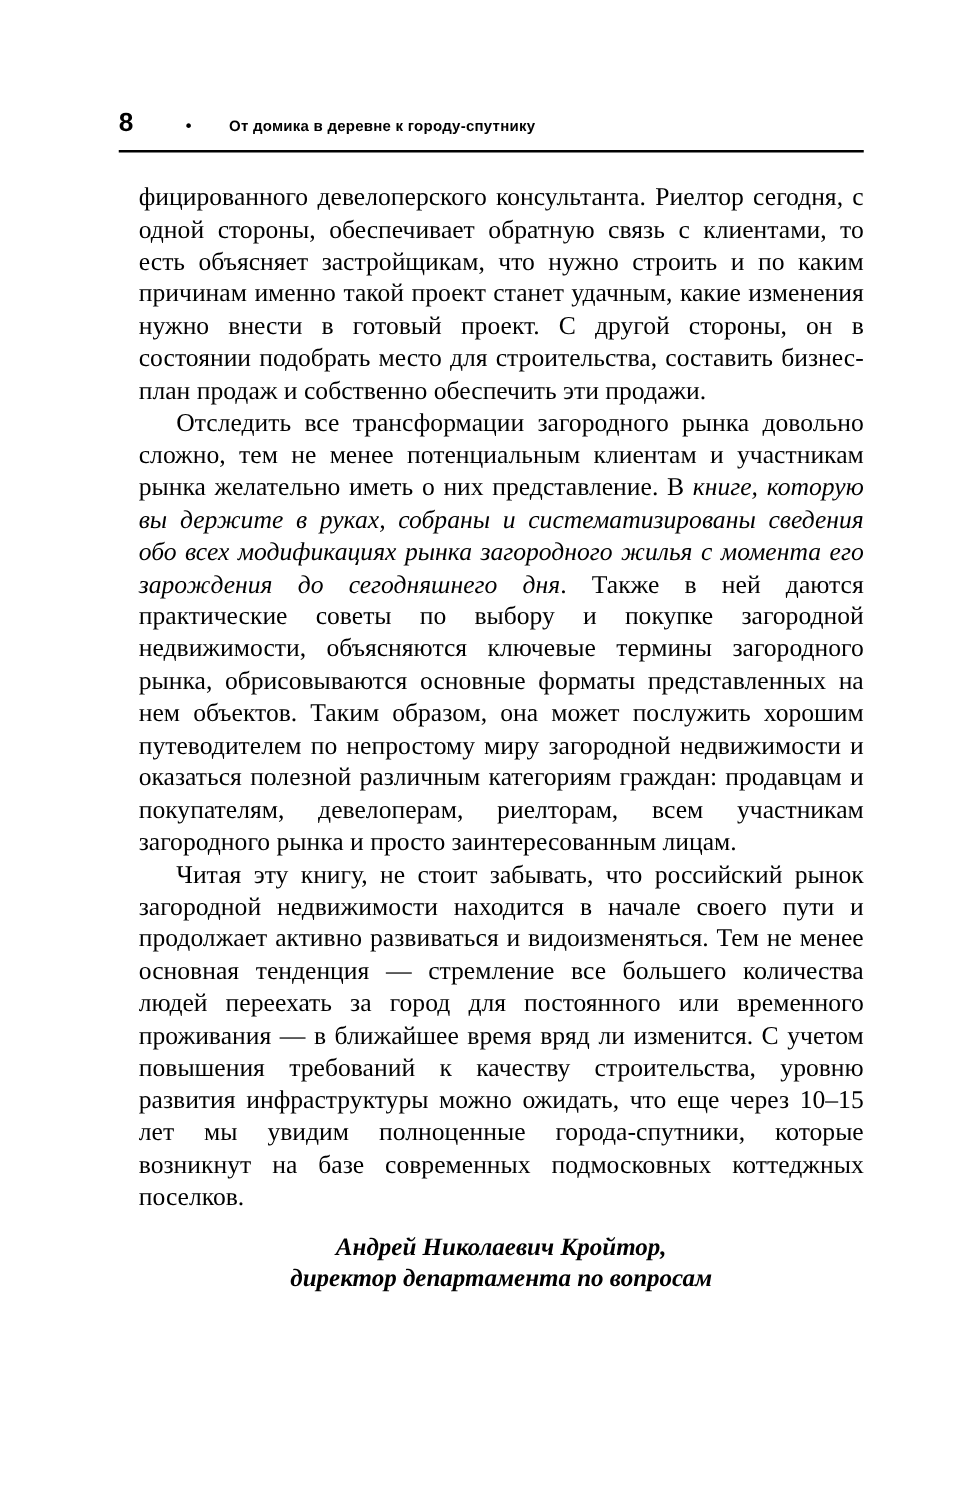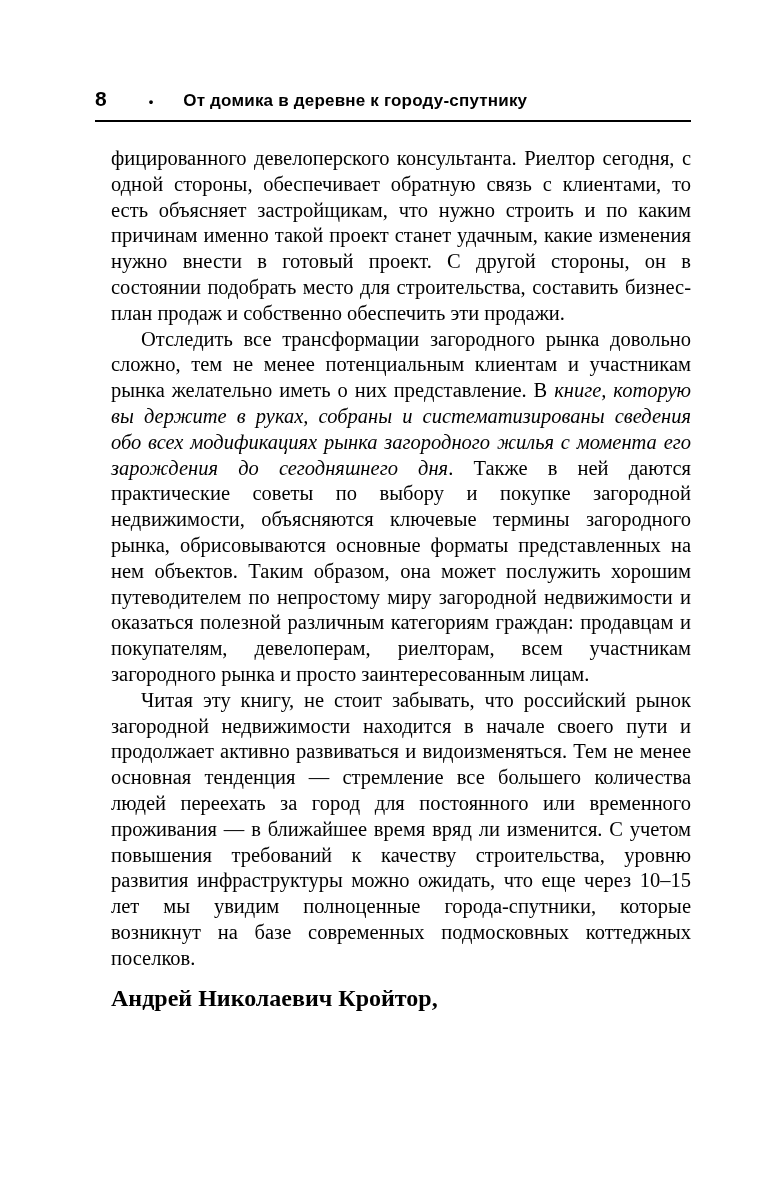--- a/index.html
+++ b/index.html
@@ -32,21 +32,21 @@
     font-size: 21px;
     line-height: 1;
   }
   .header-bullet {
     font-size: 13px;
     margin-left: 42px;
     margin-right: 30px;
     line-height: 1;
   }
   .running-title {
-    font-size: 17px;
+    font-size: 12px;
     letter-spacing: 0.2px;
     line-height: 1;
   }
   .body-text {
     position: absolute;
     left: 111px;
     right: 73px;
     top: 146px;
     font-size: 20.5px;
     line-height: 25.8px;
@@ -57,23 +57,24 @@
     padding: 0;
   }
   .para.indent {
     text-indent: 30px;
   }
   .italic {
     font-style: italic;
   }
   .signature {
     margin-top: 14px;
-    text-align: left;
+    text-align: center;
+    font-style: italic;
     font-weight: bold;
-    font-size: 24px;
+    font-size: 20px;
     line-height: 25.8px;
   }
 </style>
 </head>
 <body>
 
 <div class="page">
 
   <div class="header">
     <span class="page-num">8</span>
@@ -84,17 +85,18 @@
   <div class="body-text">
 
     <p class="para"><span>фицированного девелоперского консультанта. Риелтор сегодня, с одной стороны, обеспечивает обратную связь с клиентами, то есть объясняет застройщикам, что нужно строить и по каким причинам именно такой проект станет удачным, какие изменения нужно внести в готовый проект. С другой стороны, он в состоянии подобрать место для строительства, составить бизнес-план продаж и собственно обеспечить эти продажи.</span></p>
 
     <p class="para indent"><span>Отследить все трансформации загородного рынка довольно сложно, тем не менее потенциальным клиентам и участникам рынка желательно иметь о них представление. В </span><span class="italic">книге, которую вы держите в руках, собраны и систематизированы сведения обо всех модификациях рынка загородного жилья с момента его зарождения до сегодняшнего дня</span><span>. Также в ней даются практические советы по выбору и покупке загородной недвижимости, объясняются ключевые термины загородного рынка, обрисовываются основные форматы представленных на нем объектов. Таким образом, она может послужить хорошим путеводителем по непростому миру загородной недвижимости и оказаться полезной различным категориям граждан: продавцам и покупателям, девелоперам, риелторам, всем участникам загородного рынка и просто заинтересованным лицам.</span></p>
 
     <p class="para indent"><span>Читая эту книгу, не стоит забывать, что российский рынок загородной недвижимости находится в начале своего пути и продолжает активно развиваться и видоизменяться. Тем не менее основная тенденция — стремление все большего количества людей переехать за город для постоянного или временного проживания — в ближайшее время вряд ли изменится. С учетом повышения требований к качеству строительства, уровню развития инфраструктуры можно ожидать, что еще через 10–15 лет мы увидим полноценные города-спутники, которые возникнут на базе современных подмосковных коттеджных поселков.</span></p>
 
     <div class="signature">
       <div>Андрей Николаевич Кройтор,</div>
+      <div>директор департамента по вопросам</div>
     </div>
 
   </div>
 
 </div>
 
 </body></html>

